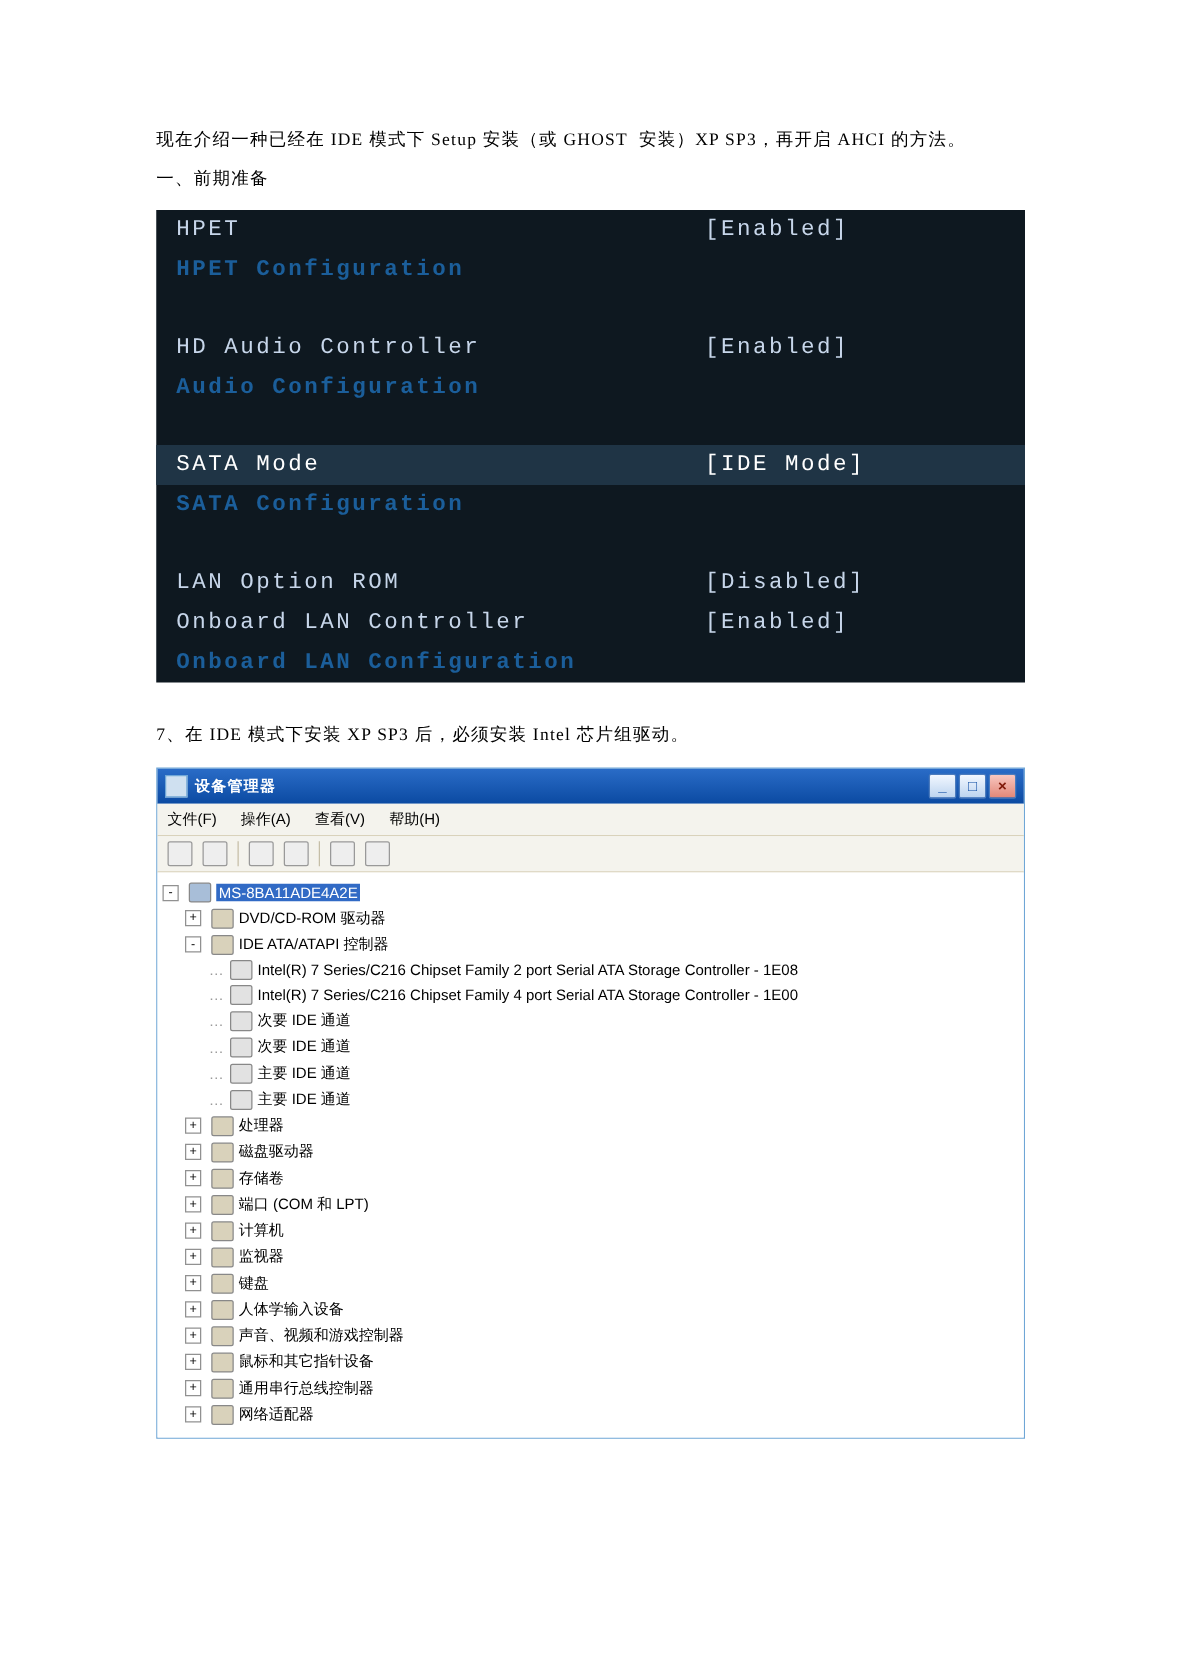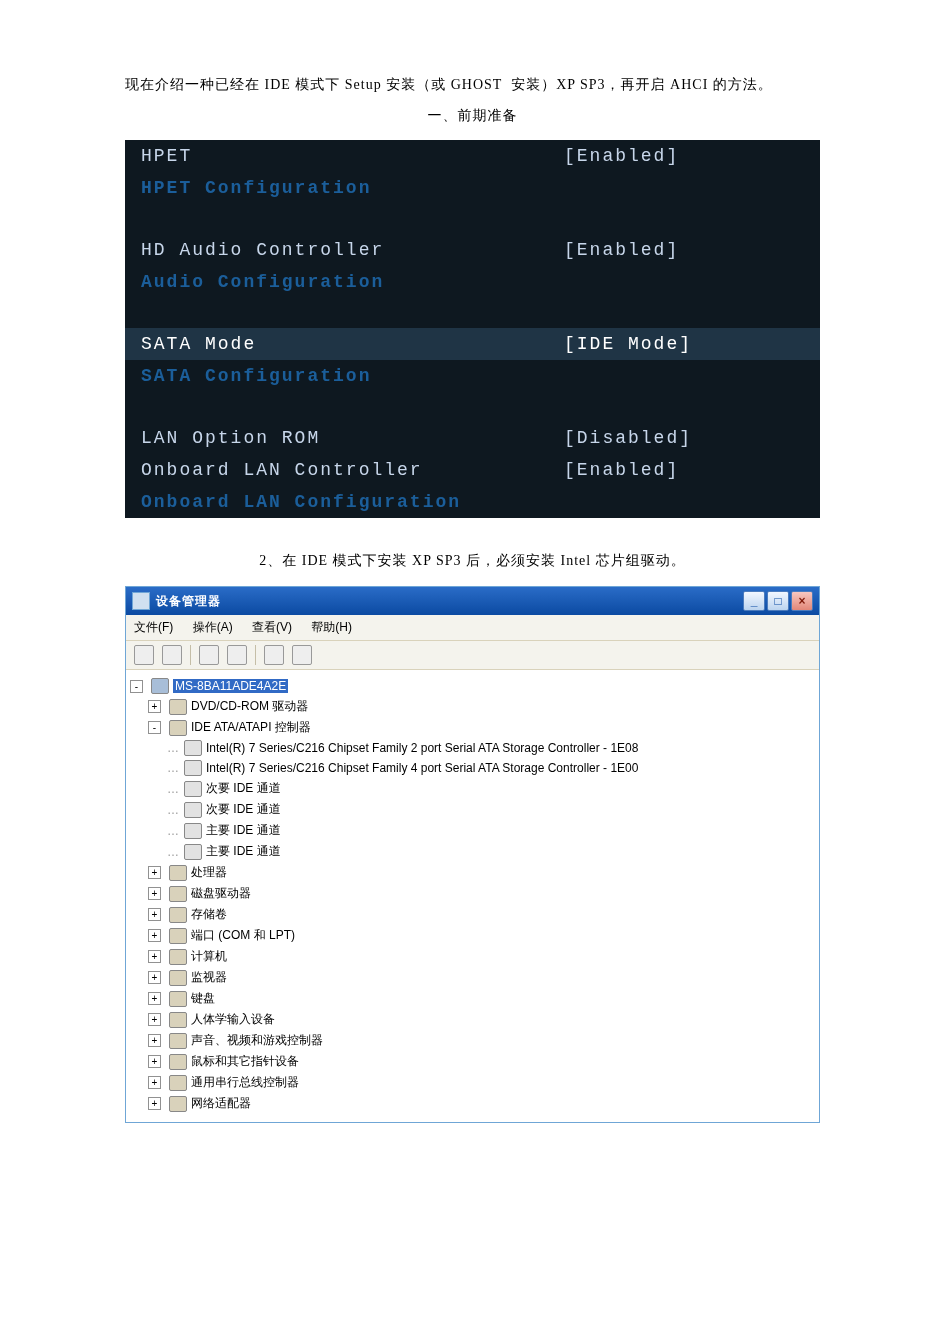--- a/index.html
+++ b/index.html
@@ -6,27 +6,28 @@
     margin: 0;
     padding: 0;
     background: #fff;
     font-family: "SimSun", "宋体", serif;
     font-size: 14px;
     color: #000;
     width: 945px;
   }
   .page {
     padding: 70px 125px 60px 125px;
+    margin-top: 28px;
   }
   .para {
     line-height: 2.2;
     letter-spacing: 1px;
     white-space: pre-wrap;
   }
-  .center { text-align: center; }
+  .center { text-align: left; }
 
   
   .bios {
     background: #0e1820;
     color: #c7d6ea;
     font-family: "Courier New", monospace;
     font-size: 18px;
     letter-spacing: 2px;
     padding: 0;
     margin-top: 8px;
@@ -202,21 +203,21 @@
         <div class="bios-label">HPET Configuration</div>
         <div class="bios-value"></div>
       </div>
       <div class="bios-row">
         <div class="bios-label">HPET</div>
         <div class="bios-value">[Enabled]</div>
       </div>
     </div>
 
   <div style="height:28px"></div>
-  <div class="para center">2、在 IDE 模式下安装 XP SP3 后，必须安装 Intel 芯片组驱动。</div>
+  <div class="para center">7、在 IDE 模式下安装 XP SP3 后，必须安装 Intel 芯片组驱动。</div>
 
   <div class="dm-wrap">
     <div class="dm-inner">
       <div class="dm-titlebar">
         <div class="title-icon"></div>
         <div class="title">设备管理器</div>
         <div class="dm-winbtns">
           <div class="dm-winbtn">_</div>
           <div class="dm-winbtn">□</div>
           <div class="dm-winbtn close">×</div>

